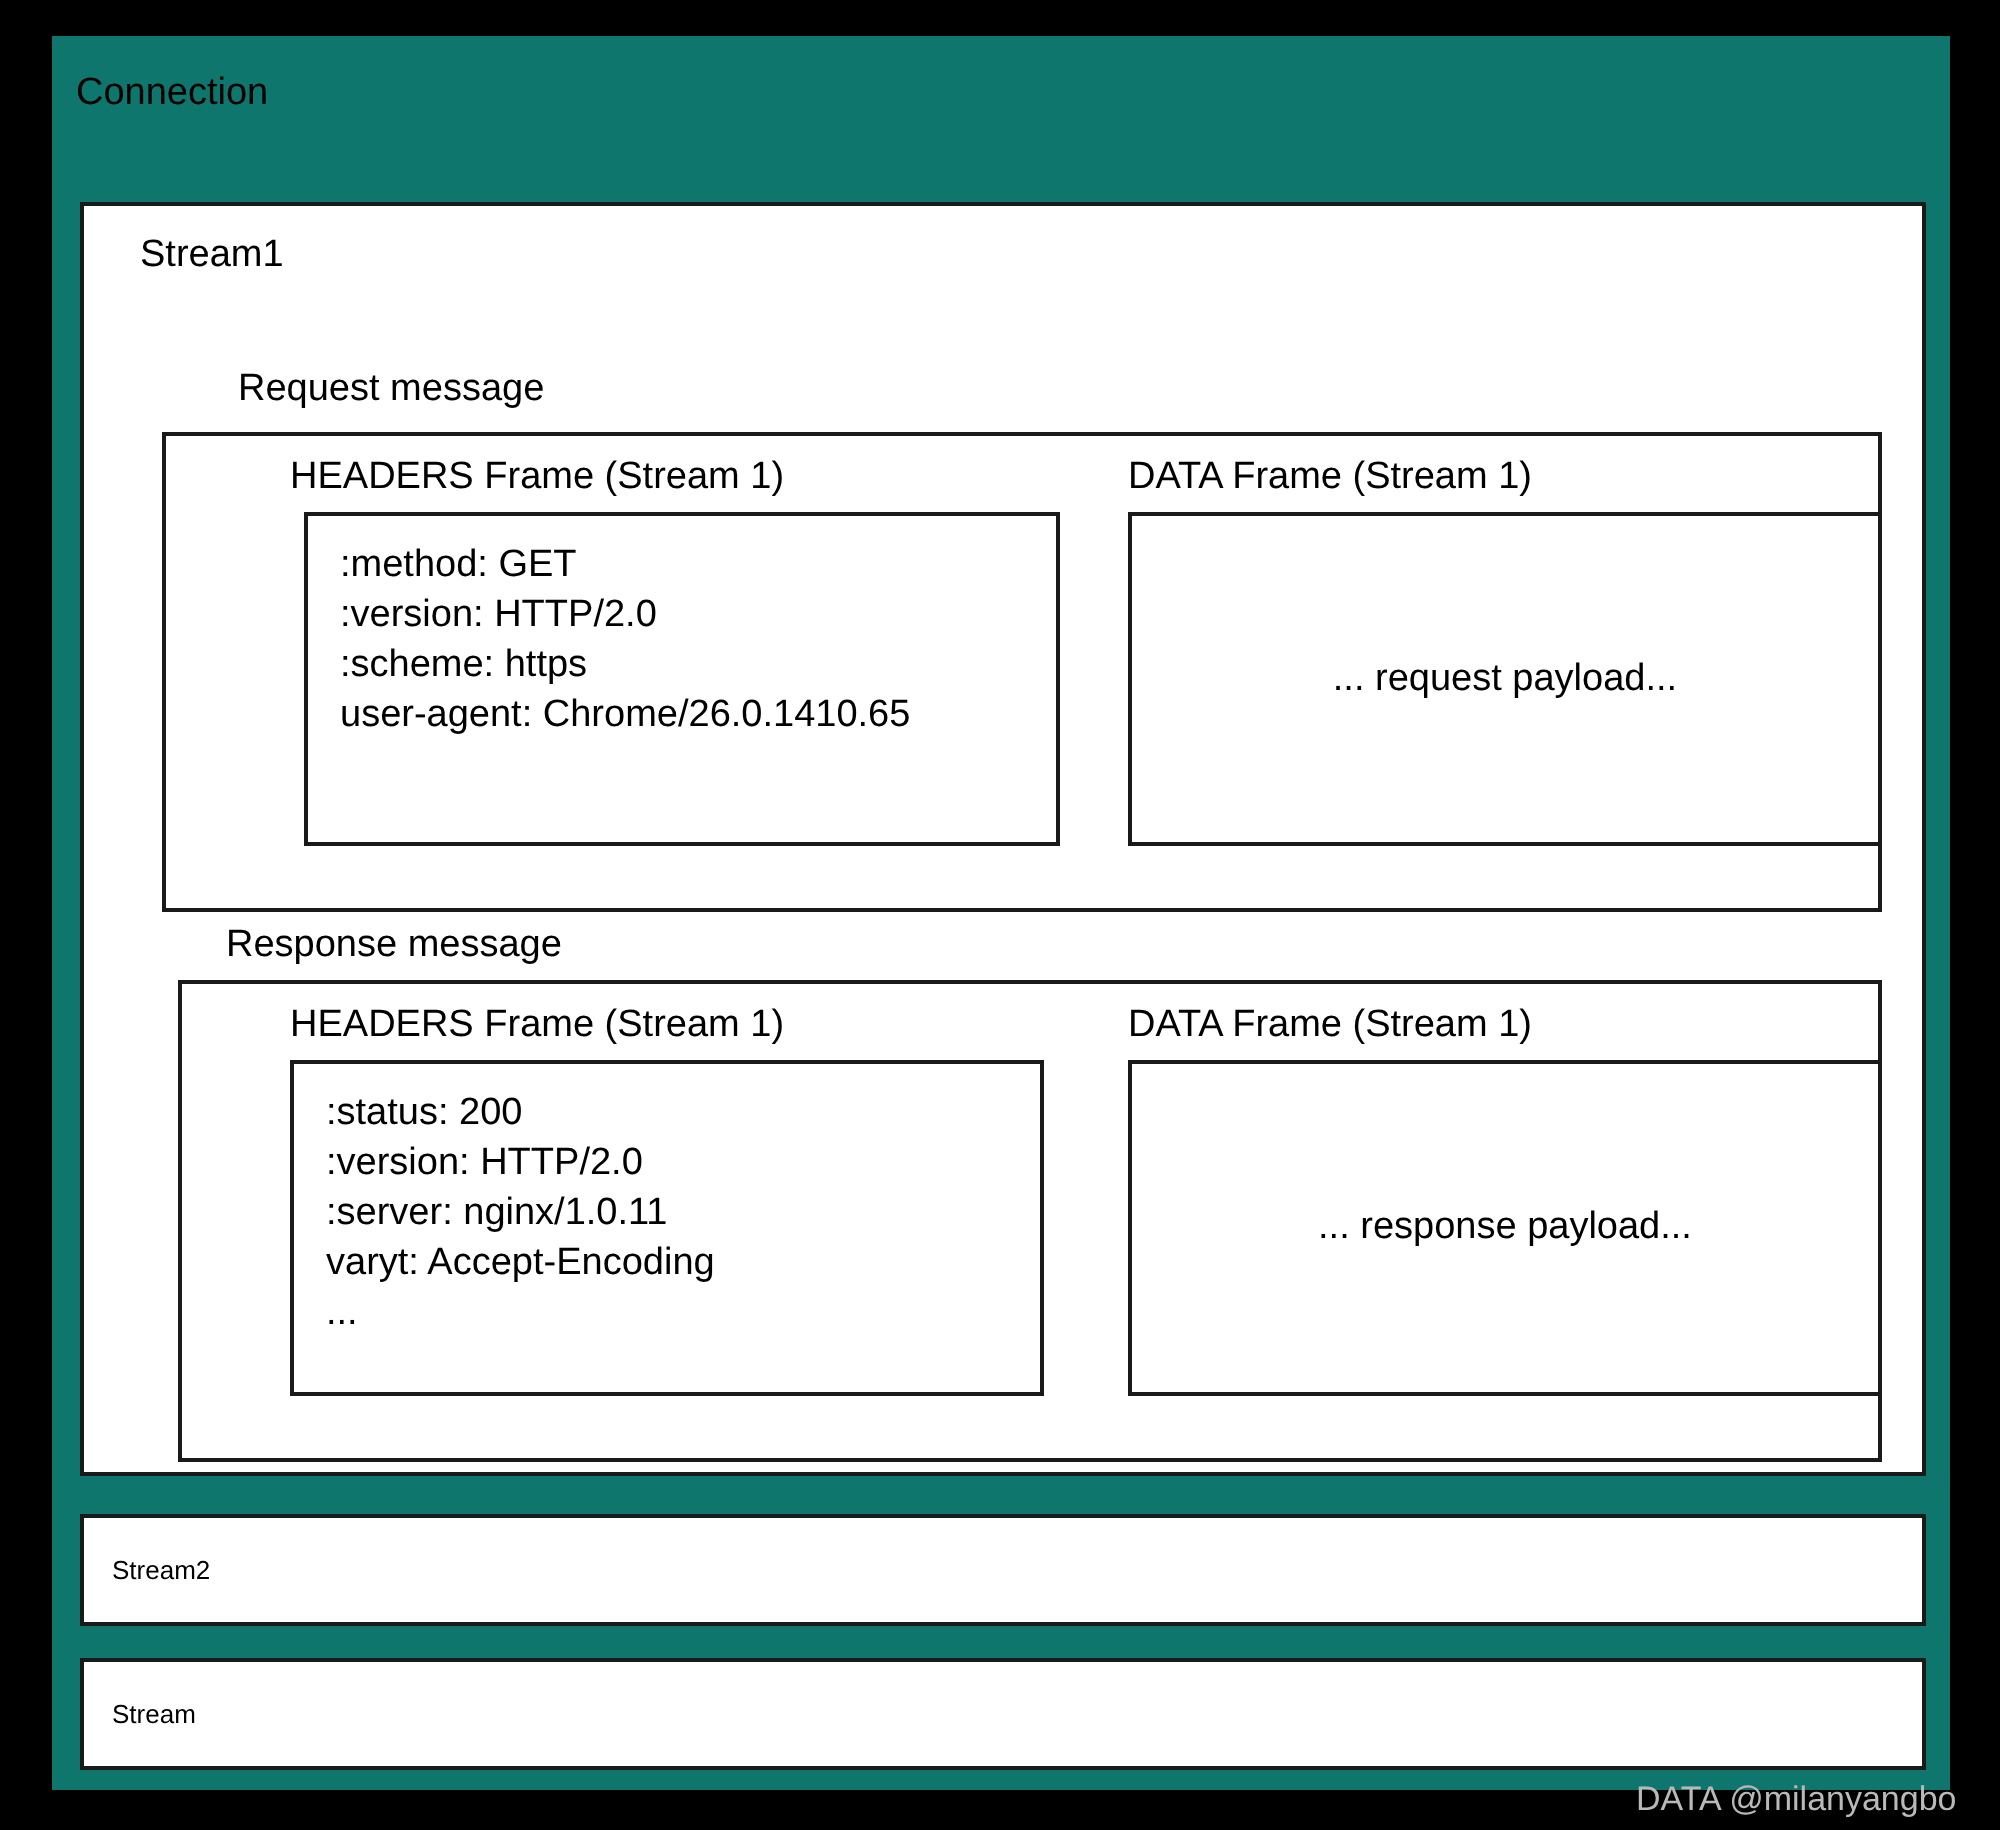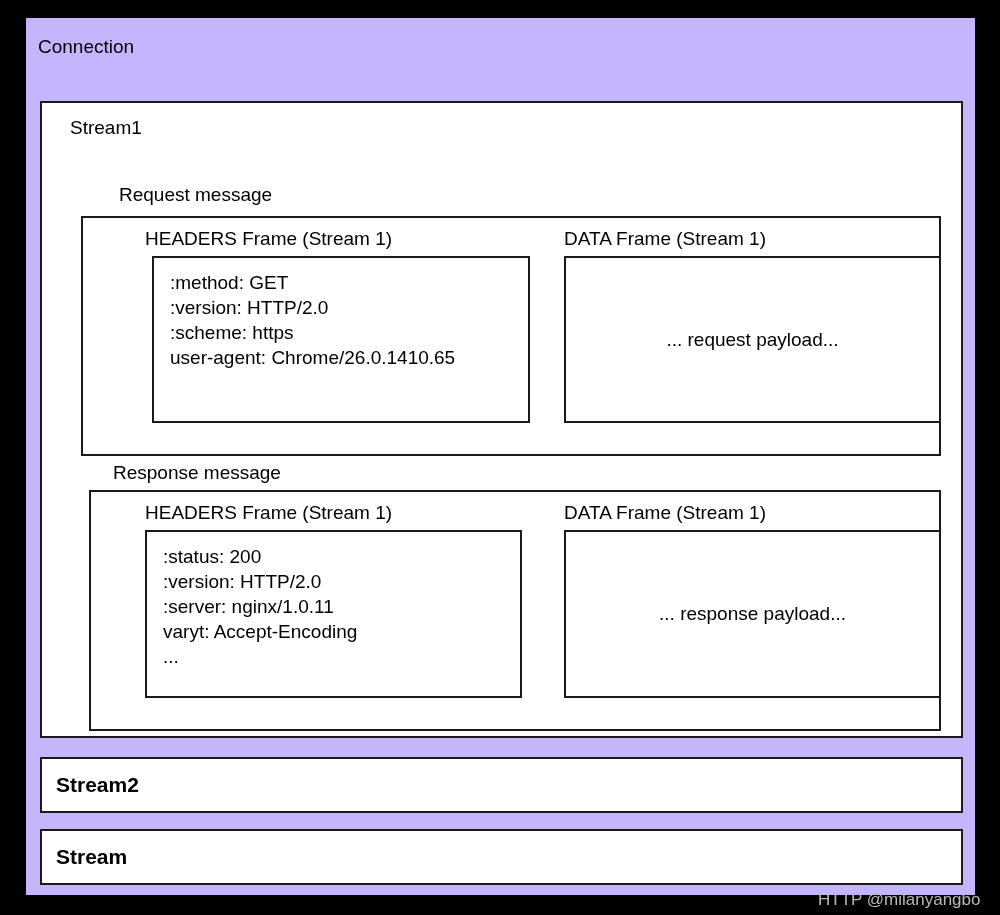--- a/index.html
+++ b/index.html
@@ -15,21 +15,21 @@
     overflow: hidden;
   }
 
   
   #canvas {
     position: absolute;
     left: 26px;
     top: 18px;
     width: 949px;
     height: 877px;
-    background: #c4b5fd;
+    background: #0f766e;
     box-sizing: border-box;
   }
 
   
   .box {
     position: absolute;
     border: 2px solid #1a1a1a;
     background: #ffffff;
     box-sizing: border-box;
     margin-top: 25px;
@@ -139,23 +139,22 @@
     left: 14px;
     top: 786px;
     width: 923px;
     height: 56px;
   }
   .stream-tag {
     position: absolute;
     left: 14px;
     top: 50%;
     transform: translateY(-50%);
-    font-size: 21px;
-    color: #000000;
-    font-weight: bold;
+    font-size: 13px;
+    color: #000000;
   }
 
   
   #watermark {
     position: absolute;
     left: 818px;
     top: 890px;
     font-size: 17px;
     color: #b9b9b9;
     white-space: nowrap;
@@ -232,13 +231,13 @@
       <span class="stream-tag">Stream2</span>
     </div>
 
     <div class="box" id="streamN-box">
       <span class="stream-tag">Stream</span>
     </div>
 
   </div>
 </div>
 
-<div id="watermark">HTTP @milanyangbo</div>
+<div id="watermark">DATA @milanyangbo</div>
 
 </body></html>

